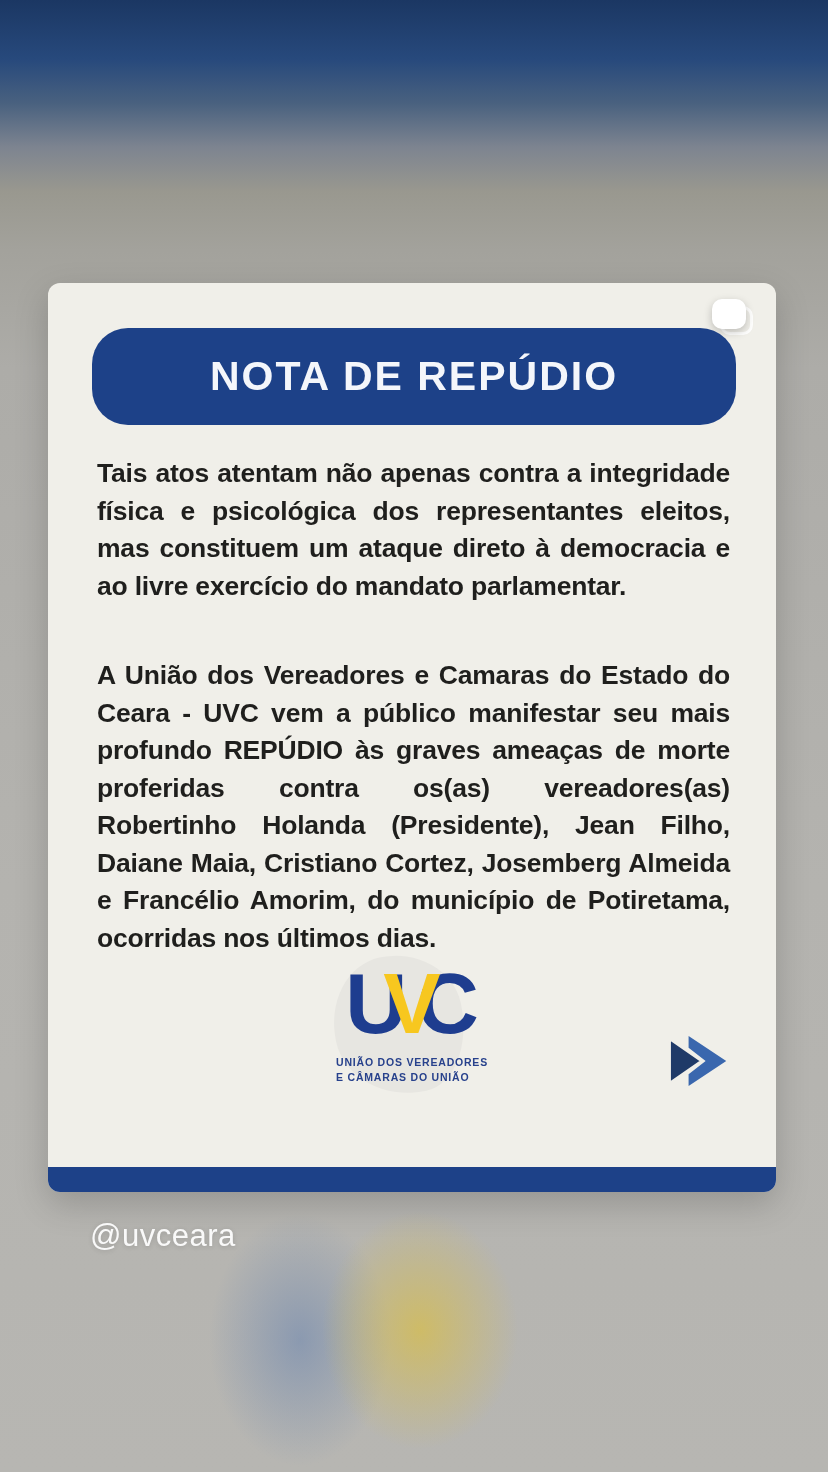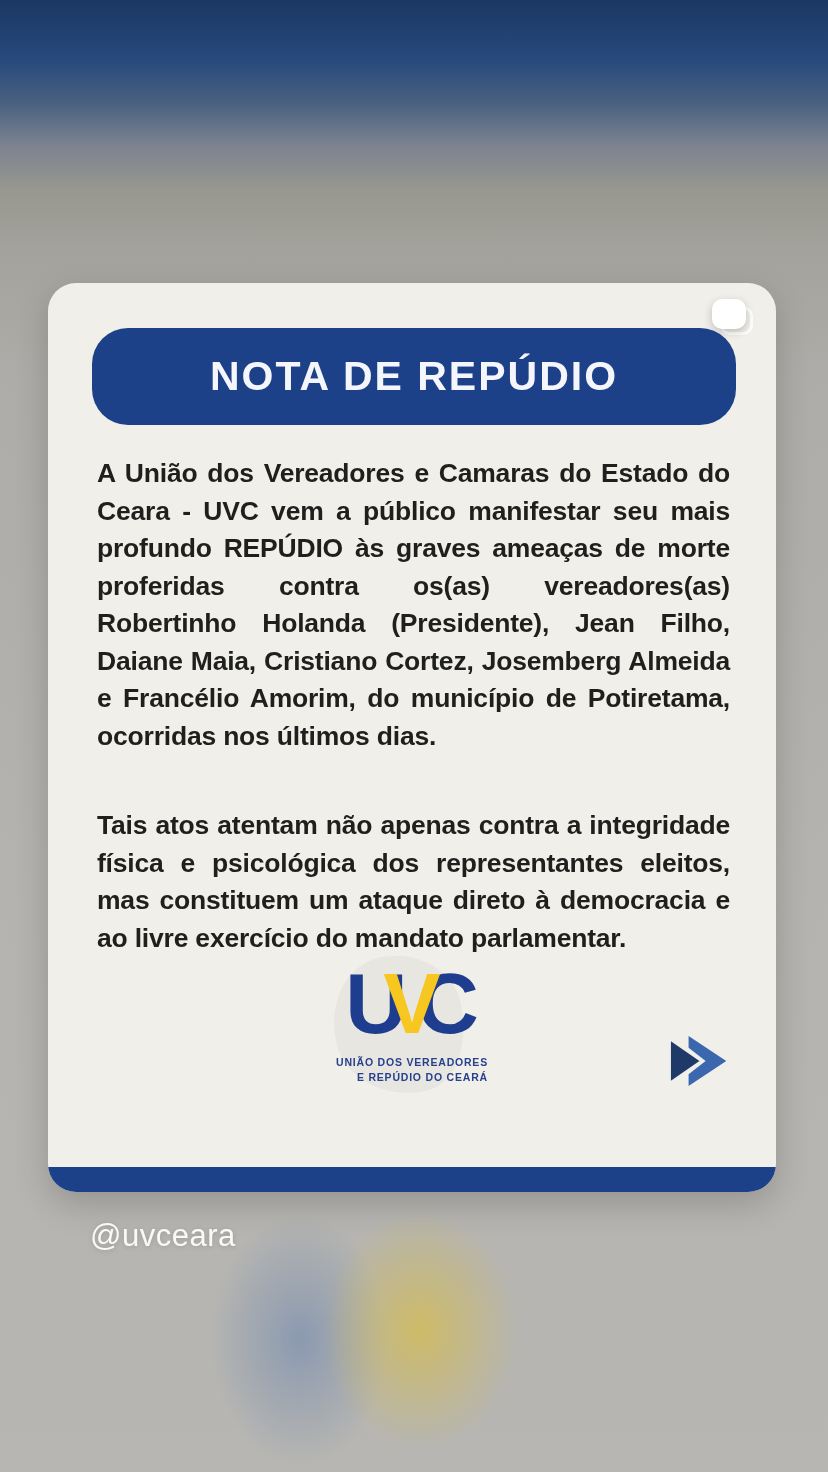--- a/index.html
+++ b/index.html
@@ -25,21 +25,21 @@
         #1b3763 0%, #27497c 4%, #49617f 7%, #7d8490 10%,
         #99988f 13%, #a3a29c 17%, #adaca8 25%, #b4b3af 60%, #b7b6b2 100%);
   }
 
   
   .card {
     position: absolute;
     left: 48px; top: 283px;
     width: 728px; height: 909px;
     background: var(--card-bg);
-    border-radius: 28px;
+    border-radius: 12px;
     box-shadow: 0 12px 34px rgba(0,0,0,0.18);
     overflow: hidden;
   }
 
   
   .pages-icon {
     position: absolute;
     top: 16px; right: 18px;
     width: 46px; height: 42px;
   }
@@ -121,21 +121,21 @@
     line-height: 80px;
     letter-spacing: 0;
   }
   .logo-letters .lu { color: var(--logo-blue); position: relative; z-index: 1; }
   .logo-letters .lv { color: var(--logo-yellow); position: relative; z-index: 3; margin-left: -24px; }
   .logo-letters .lc { color: var(--logo-blue); position: relative; z-index: 2; margin-left: -24px; }
   .logo-caption {
     position: relative;
     z-index: 3;
     margin-top: 6px;
-    text-align: right;
+    text-align: left;
     color: #27418c;
     font-size: 10.5px;
     font-weight: 700;
     letter-spacing: 0.8px;
     line-height: 15px;
   }
 
   
   .ff-arrow {
     position: absolute;
@@ -171,34 +171,34 @@
   <div class="pages-icon">
     <span class="back"></span>
     <span class="front"></span>
   </div>
 
   <div class="header-pill">
     <h1>NOTA DE REPÚDIO</h1>
   </div>
 
   <div class="body-text">
+    <p>Tais atos atentam não apenas contra a integridade física e psicológica dos representantes eleitos, mas constituem um ataque direto à democracia e ao livre exercício do mandato parlamentar.</p>
     <p>A União dos Vereadores e Camaras do Estado do Ceara - UVC vem a público manifestar seu mais profundo REPÚDIO às graves ameaças de morte proferidas contra os(as) vereadores(as) Robertinho Holanda (Presidente), Jean Filho, Daiane Maia, Cristiano Cortez, Josemberg Almeida e Francélio Amorim, do município de Potiretama, ocorridas nos últimos dias.</p>
-    <p>Tais atos atentam não apenas contra a integridade física e psicológica dos representantes eleitos, mas constituem um ataque direto à democracia e ao livre exercício do mandato parlamentar.</p>
   </div>
 
   <div class="logo-block">
     <span class="logo-map-blob"></span>
     <div class="logo-letters">
       <span class="lu">U</span>
       <span class="lv">V</span>
       <span class="lc">C</span>
     </div>
     <div class="logo-caption">
       <div>UNIÃO DOS VEREADORES</div>
-      <div>E REPÚDIO DO CEARÁ</div>
+      <div>E CÂMARAS DO UNIÃO</div>
     </div>
   </div>
 
   <svg class="ff-arrow" viewBox="0 0 100 85">
     <polygon points="34,0 98,42.5 34,85 34,65 63,42.5 34,20" fill="#3a67ae"></polygon>
     <polygon points="2,5 56,42.5 2,80" fill="#1f3a68" stroke="#f0efe9" stroke-width="4"></polygon>
   </svg>
 
   <div class="footer-bar"></div>
 </div>

